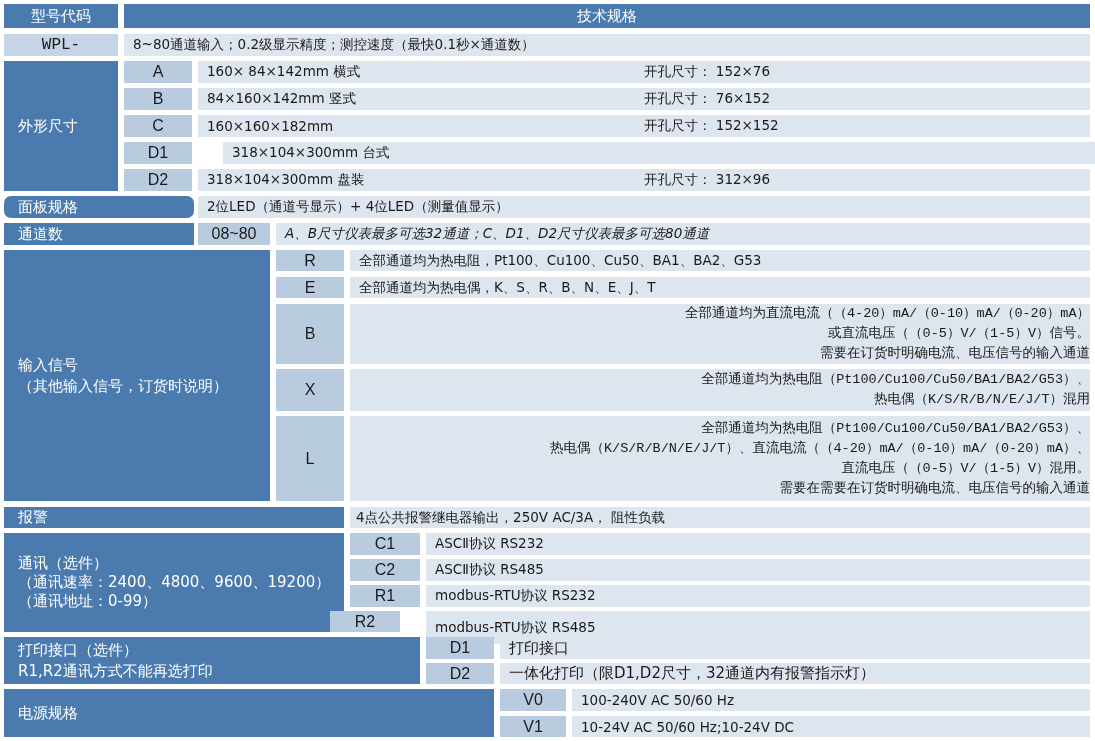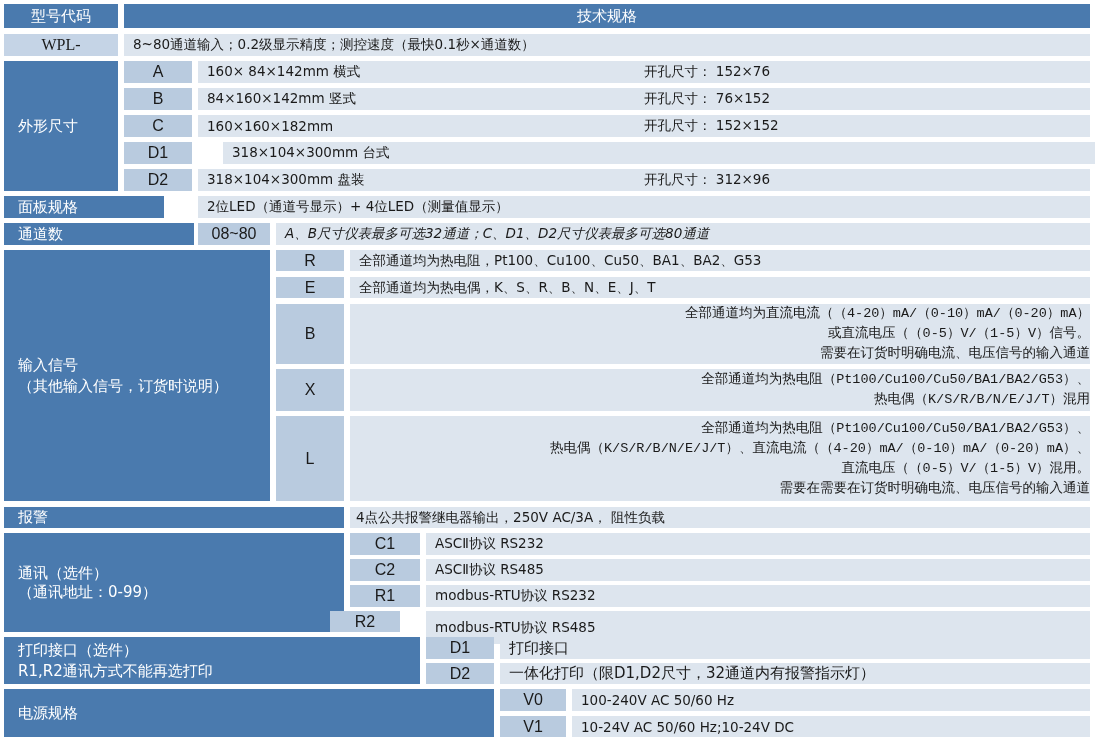--- a/index.html
+++ b/index.html
@@ -6,21 +6,21 @@
   body { width:1095px; height:741px; position:relative; overflow:hidden;
          font-family:"DejaVu Sans", "Liberation Sans", sans-serif; color:#1a1a1a; }
   .c { position:absolute; box-sizing:border-box; display:flex; align-items:center; }
   .hdr { background:#4a7aae; color:#ffffff; justify-content:center; font-size:15px; }
   .lbl { background:#4a7aae; color:#ffffff; font-size:15px; padding-left:14px; }
   .lbl.multi { flex-direction:column; align-items:flex-start; justify-content:center; line-height:21px; }
   .code { background:#b9cbdf; color:#1a1a1a; justify-content:center; font-family:"Liberation Sans", sans-serif; font-size:16px; }
   .val { background:#dde5ee; color:#1a1a1a; font-size:13.5px; padding-left:9px; white-space:nowrap; }
   .val.multi { flex-direction:column; align-items:flex-end; justify-content:center; line-height:20px;font-family:Liberation Mono, monospace; }
   .val .right { position:absolute; left:446px; }
-  .wpl { background:#c5d4e6; justify-content:center; font-family:Liberation Serif, serif; font-size:16px; }
+  .wpl { background:#c5d4e6; justify-content:center; font-family:Liberation Mono, monospace; font-size:16px; }
 </style>
 </head>
 <body>
 
 <div class="c hdr" style="left:4px;top:4px;width:114px;height:24px;">
     <span>型号代码</span>
   </div>
 <div class="c hdr" style="left:124px;top:4px;width:966px;height:24px;">
     <span>技术规格</span>
   </div>
@@ -68,21 +68,21 @@
   </div>
 
 <div class="c code" style="left:124px;top:169px;width:68px;height:22px;">
     <span>D2</span>
   </div>
 <div class="c val" style="left:198px;top:169px;width:892px;height:22px;align-items:center;">
     <span>318×104×300mm 盘装</span>
     <span class="right">开孔尺寸：  312×96</span>
   </div>
 
-<div class="c lbl" style="left:4px;top:196px;width:160px;height:22px;">
+<div class="c lbl" style="left:4px;top:196px;width:190px;height:22px;border-radius:7px;">
     <span>面板规格</span>
   </div>
 <div class="c val" style="left:198px;top:196px;width:892px;height:22px;">
     <span>2位LED（通道号显示）+ 4位LED（测量值显示）</span>
   </div>
 
 <div class="c lbl" style="left:4px;top:223px;width:190px;height:22px;">
     <span>通道数</span>
   </div>
 <div class="c code" style="left:198px;top:223px;width:72px;height:22px;">
@@ -140,20 +140,21 @@
 
 <div class="c lbl" style="left:4px;top:507px;width:340px;height:21px;">
     <span>报警</span>
   </div>
 <div class="c val" style="left:350px;top:507px;width:740px;height:21px;padding-left:6px;">
     <span>4点公共报警继电器输出，250V AC/3A， 阻性负载</span>
   </div>
 
 <div class="c lbl multi" style="left:4px;top:533px;width:340px;height:99px;line-height:19px;">
   <span>通讯（选件）</span>
+  <span>（通讯速率：2400、4800、9600、19200）</span>
   <span>（通讯地址：0-99）</span>
 </div>
 
 <div class="c code" style="left:350px;top:533px;width:70px;height:22px;">
     <span>C1</span>
   </div>
 <div class="c val" style="left:426px;top:533px;width:664px;height:22px;">
     <span>ASCⅡ协议 RS232</span>
   </div>
 

